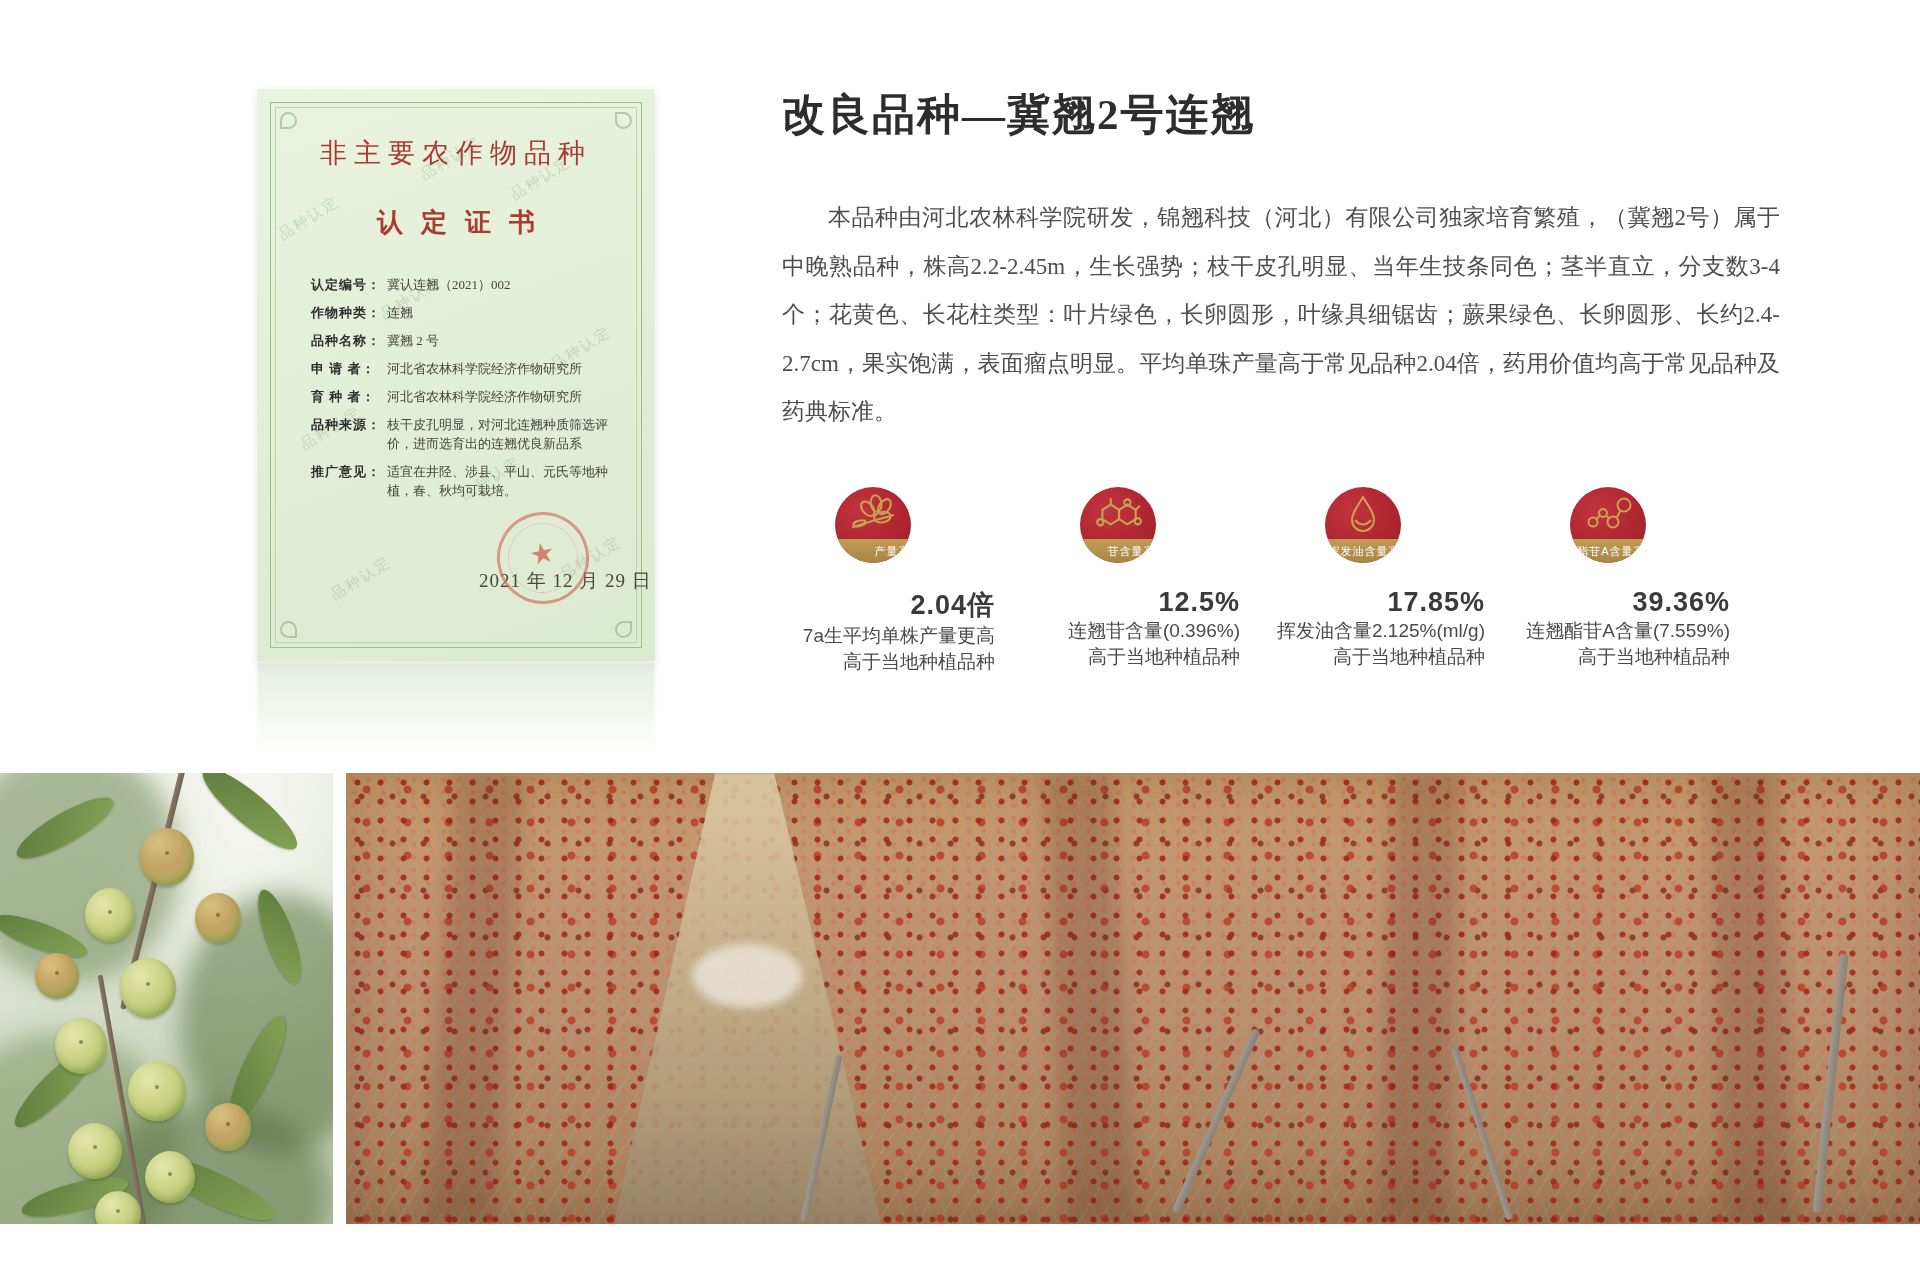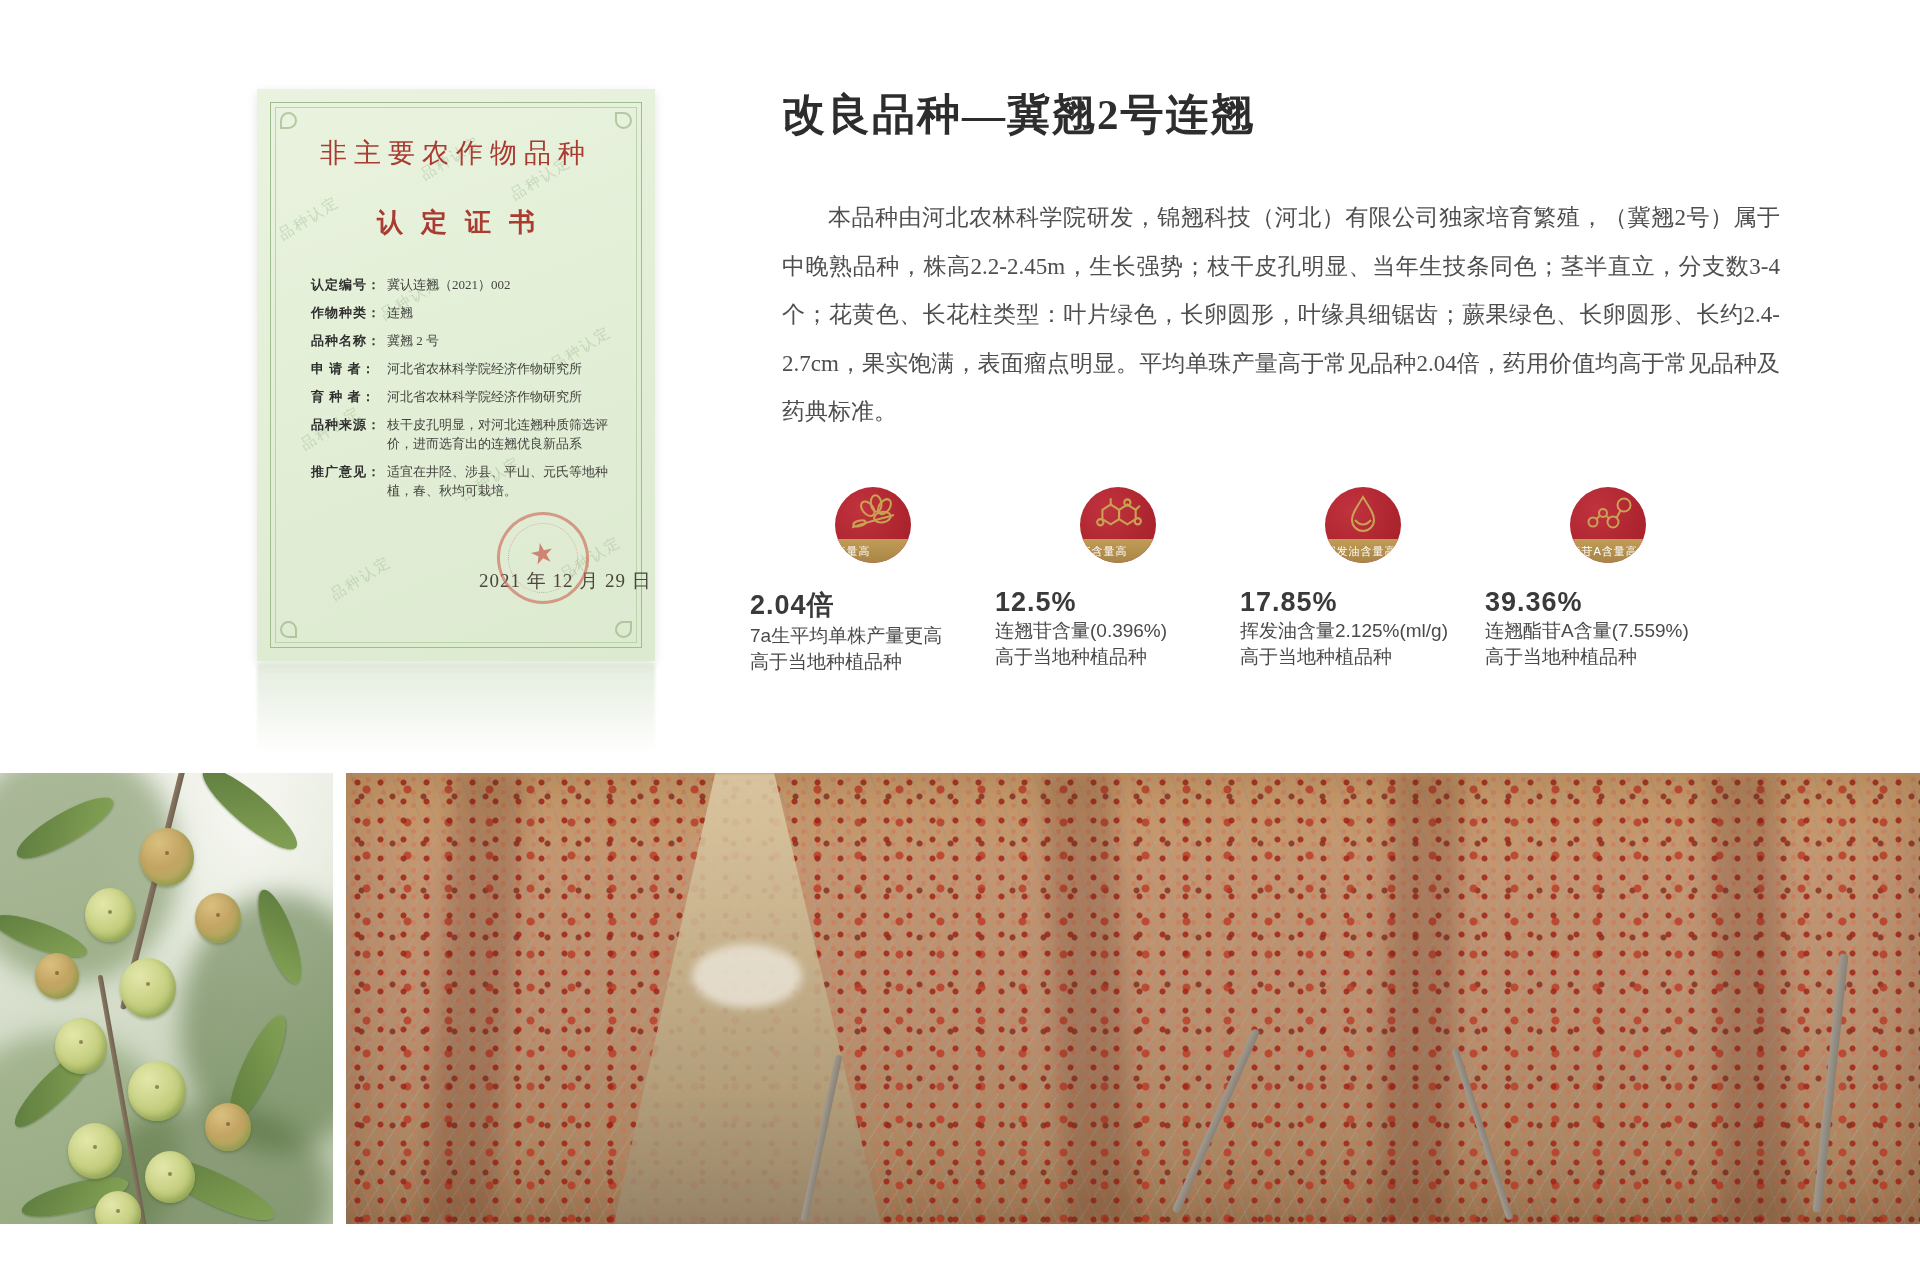--- a/index.html
+++ b/index.html
@@ -46,21 +46,21 @@
 
   
   .main-title{position:absolute;left:782px;top:86px;font-family:"Liberation Serif",serif;
       font-weight:bold;font-size:43px;color:#2d2d2d;letter-spacing:2px;}
   .main-para{position:absolute;left:782px;top:194px;width:998px;
       font-family:"Liberation Serif",serif;font-size:23px;line-height:48.5px;
       color:#4e4e4e;text-align:justify;text-indent:2em;}
 
   
   .stats{position:absolute;left:750px;top:487px;width:980px;display:flex;}
-  .stat{width:245px;text-align:left;}
+  .stat{width:245px;text-align:right;}
   .stat-badge{position:relative;width:76px;height:76px;margin:0 auto;border-radius:50%;
       background:radial-gradient(circle at 35% 30%,#c1333e,#a9222c 72%);overflow:hidden;}
   .stat-badge svg{position:absolute;left:50%;top:4px;transform:translateX(-50%);}
   .stat-band{position:absolute;left:0;right:0;bottom:0;height:24px;
       background:linear-gradient(180deg,#c09c56,#a88547);color:#fff;font-size:11px;
       line-height:25px;letter-spacing:1px;}
   .stat-value{margin-top:24px;font-size:27px;font-weight:bold;color:#3a3a3a;letter-spacing:1px;}
   .stat-line{font-size:19px;color:#4a4a4a;line-height:26px;}
   .stat-line.first{}
 

